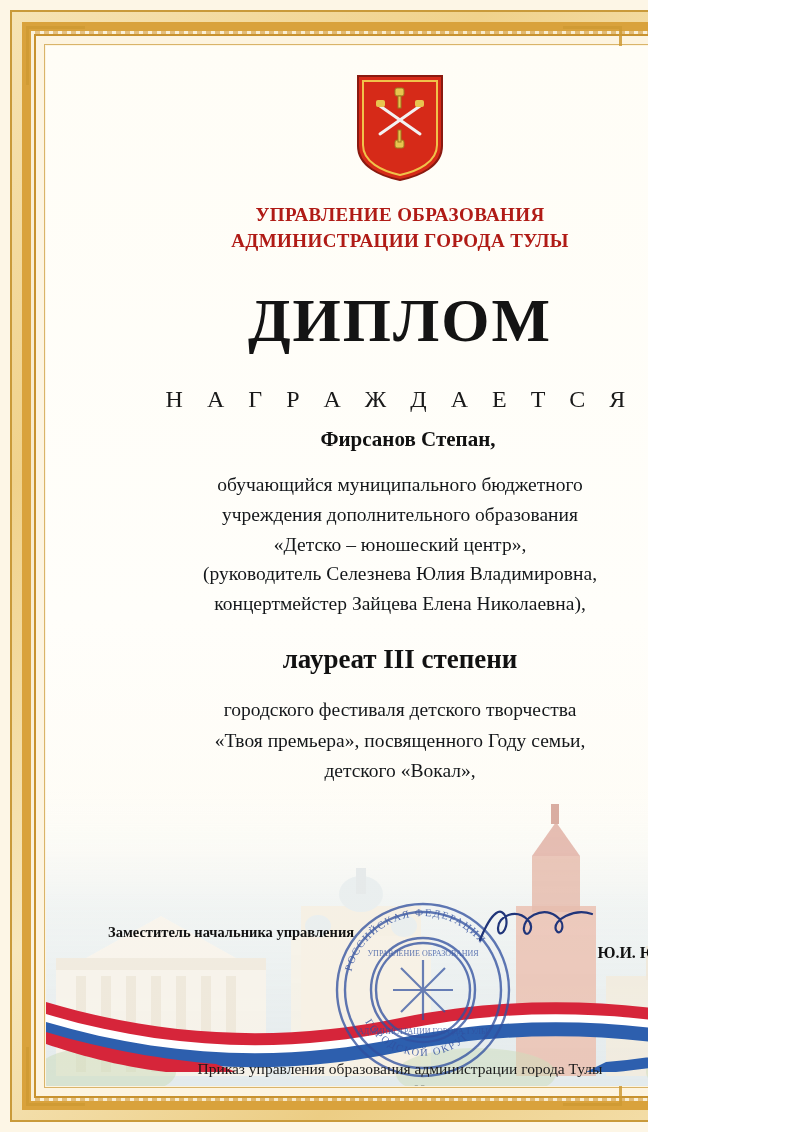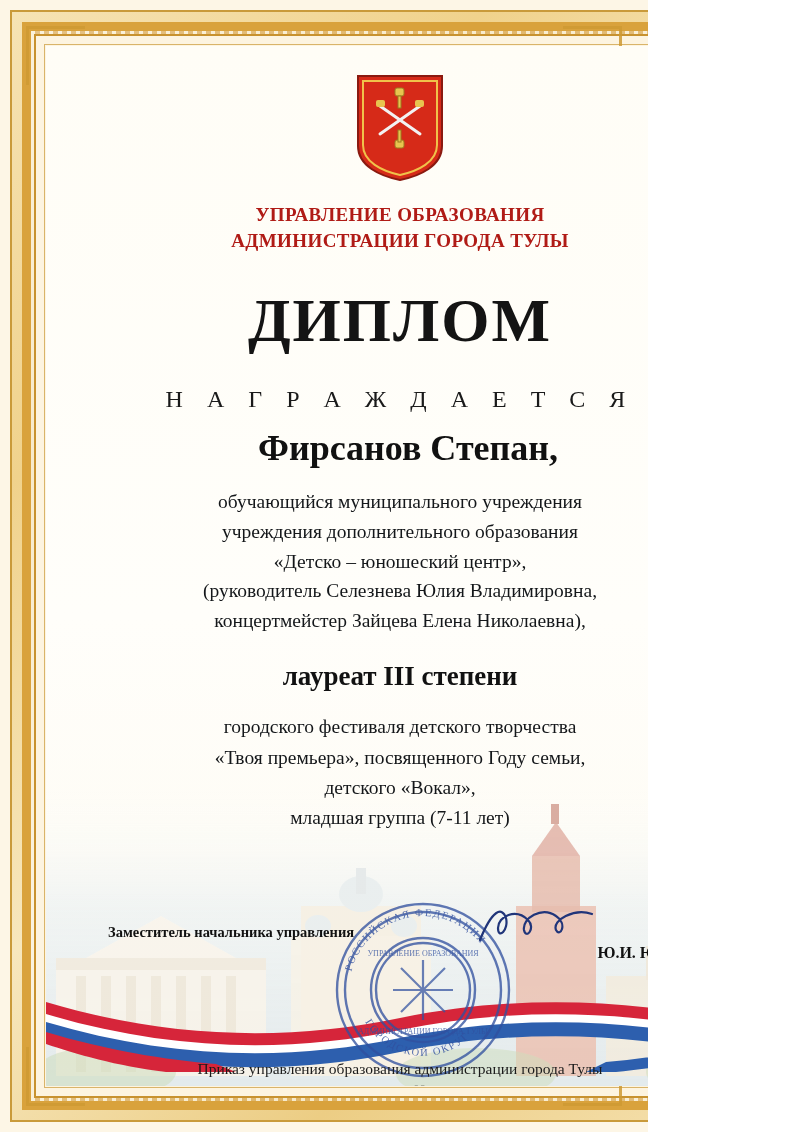--- a/index.html
+++ b/index.html
@@ -128,21 +128,21 @@
     margin: 32px 0 30px;
   }
   .awarded {
     font-size: 24px;
     letter-spacing: 9px;
     color: #1a1a1a;
     margin-bottom: 14px;
     font-family: "Liberation Serif", serif;
   }
   .recipient {
-    font-size: 36px;
+    font-size: 21px;
     font-weight: bold;
     color: #111;
     margin-bottom: 18px;
     padding-left: 16px;
   }
   .desc {
     font-size: 19.5px;
     line-height: 1.52;
     color: #14171a;
   }
@@ -303,34 +303,33 @@
         <div>АДМИНИСТРАЦИИ ГОРОДА ТУЛЫ</div>
       </div>
 
       <div class="title">ДИПЛОМ</div>
 
       <div class="awarded">Н А Г Р А Ж Д А Е Т С Я</div>
 
       <div class="recipient">Фирсанов Степан,</div>
 
       <div class="desc">
-        <div>обучающийся муниципального учреждения</div>
+        <div>обучающийся муниципального бюджетного</div>
         <div>учреждения дополнительного образования</div>
         <div>«Детско – юношеский центр»,</div>
         <div>(руководитель Селезнева Юлия Владимировна,</div>
         <div>концертмейстер Зайцева Елена Николаевна),</div>
       </div>
 
       <div class="prize">лауреат III степени</div>
 
       <div class="event">
         <div>городского фестиваля детского творчества</div>
         <div>«Твоя премьера», посвященного Году семьи,</div>
         <div>детского «Вокал»,</div>
-        <div>младшая группа (7-11 лет)</div>
       </div>
     </div>
 
     <svg class="stamp" viewBox="0 0 185 185">
       <g fill="none" stroke="#31509f" stroke-width="2.4" opacity=".85">
         <circle cx="92" cy="92" r="86"></circle>
         <circle cx="92" cy="92" r="78"></circle>
         <circle cx="92" cy="92" r="52"></circle>
         <circle cx="92" cy="92" r="47"></circle>
       </g>

